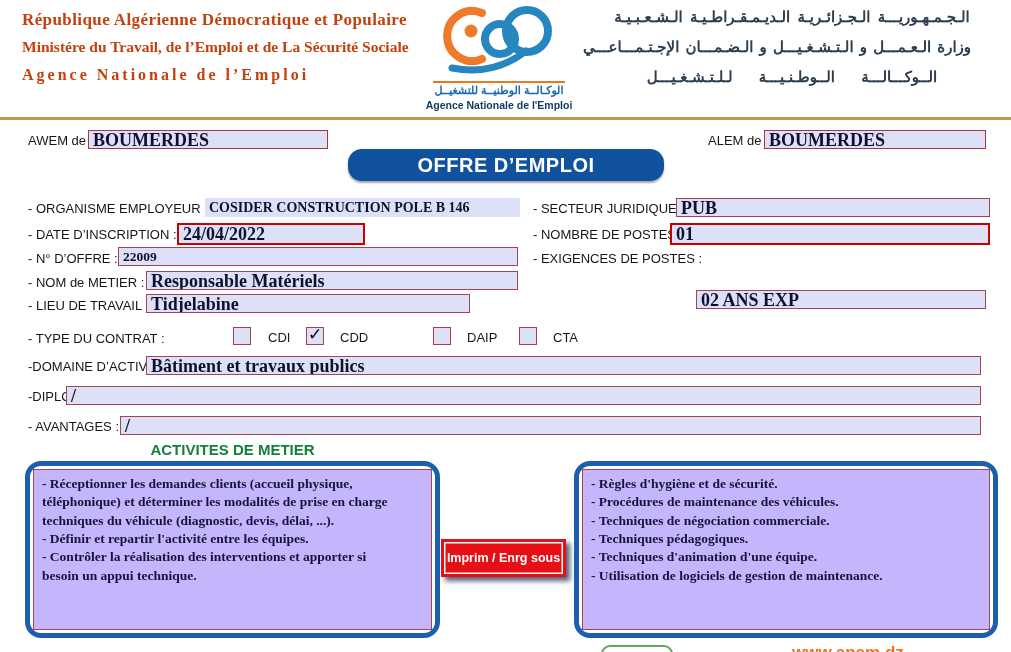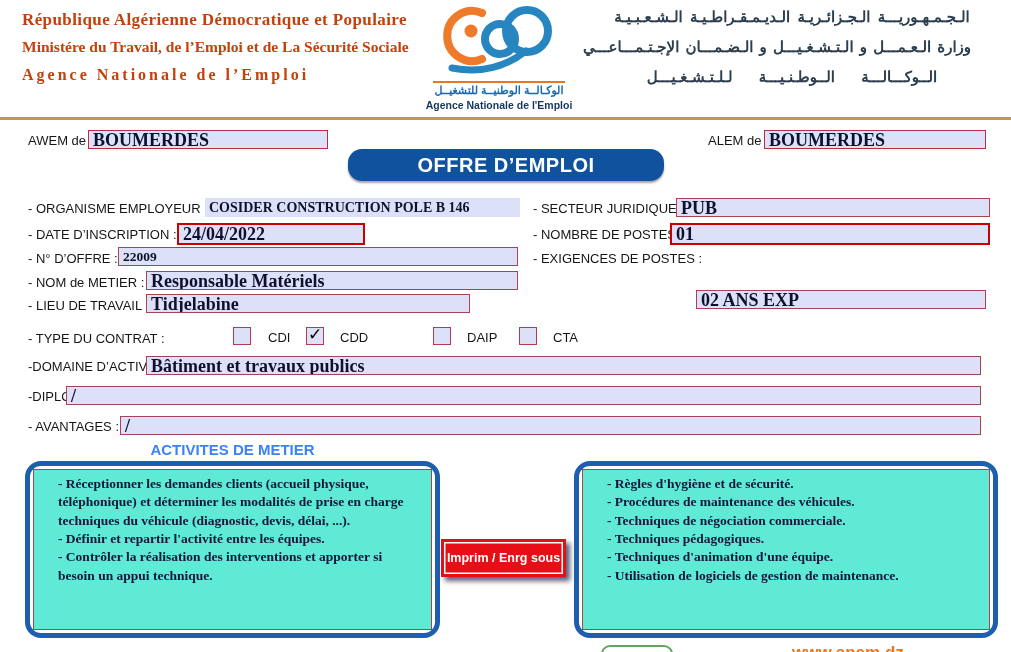--- a/index.html
+++ b/index.html
@@ -41,28 +41,28 @@
   .title-pill {
     background:#11529e; border-radius:14px; color:#ffffff;
     font-weight:bold; font-size:20px; letter-spacing:.5px;
     text-align:center; line-height:32px;
     box-shadow:0 2px 2px rgba(90,90,110,.55);
   }
 
   .cb { width:18px; height:18px; background:#dde1f7; border:1.5px solid #b43a4d; }
   .cb .tick { position:absolute; top:-4px; left:1px; font-family:"DejaVu Sans", sans-serif; font-weight:bold; font-size:17px; color:#000; }
 
-  .sec-title { font-weight:bold; font-size:15px; color:#3b82f6; text-align:center; letter-spacing:0; }
+  .sec-title { font-weight:bold; font-size:15px; color:#15803d; text-align:center; letter-spacing:0; }
 
   .bigbox { border:5px solid #1d5fae; border-radius:16px; background:#ffffff; }
   .bigbox .inner {
     position:absolute; left:3px; top:3px; right:3px; bottom:3px;
-    background:#5eead4; border:1px solid #a94252;
+    background:#c4b5fd; border:1px solid #a94252;
     font-family:"Liberation Serif", serif; font-weight:bold; font-size:13.5px; line-height:1.36;
-    color:#14143c; padding:5px 24px; white-space:pre-line; overflow:hidden;
+    color:#14143c; padding:5px 8px; white-space:pre-line; overflow:hidden;
   }
 
   .btn-red {
     background:#e50f15; border:none; cursor:pointer;
     box-shadow:inset 0 0 0 3px #e50f15, inset 0 0 0 4.5px #ffffff, 4px 4px 5px rgba(70,78,105,.9);
     color:#ffffff; font-family:"Liberation Sans", sans-serif; font-weight:bold; font-size:12.5px;
     text-align:center; line-height:37px; white-space:nowrap;
   }
   .btn-green { background:#ffffff; border:2px solid #63a55f; border-radius:9px; cursor:pointer; }
   .website { font-weight:bold; font-size:17px; color:#e87722; white-space:nowrap; cursor:pointer; }

